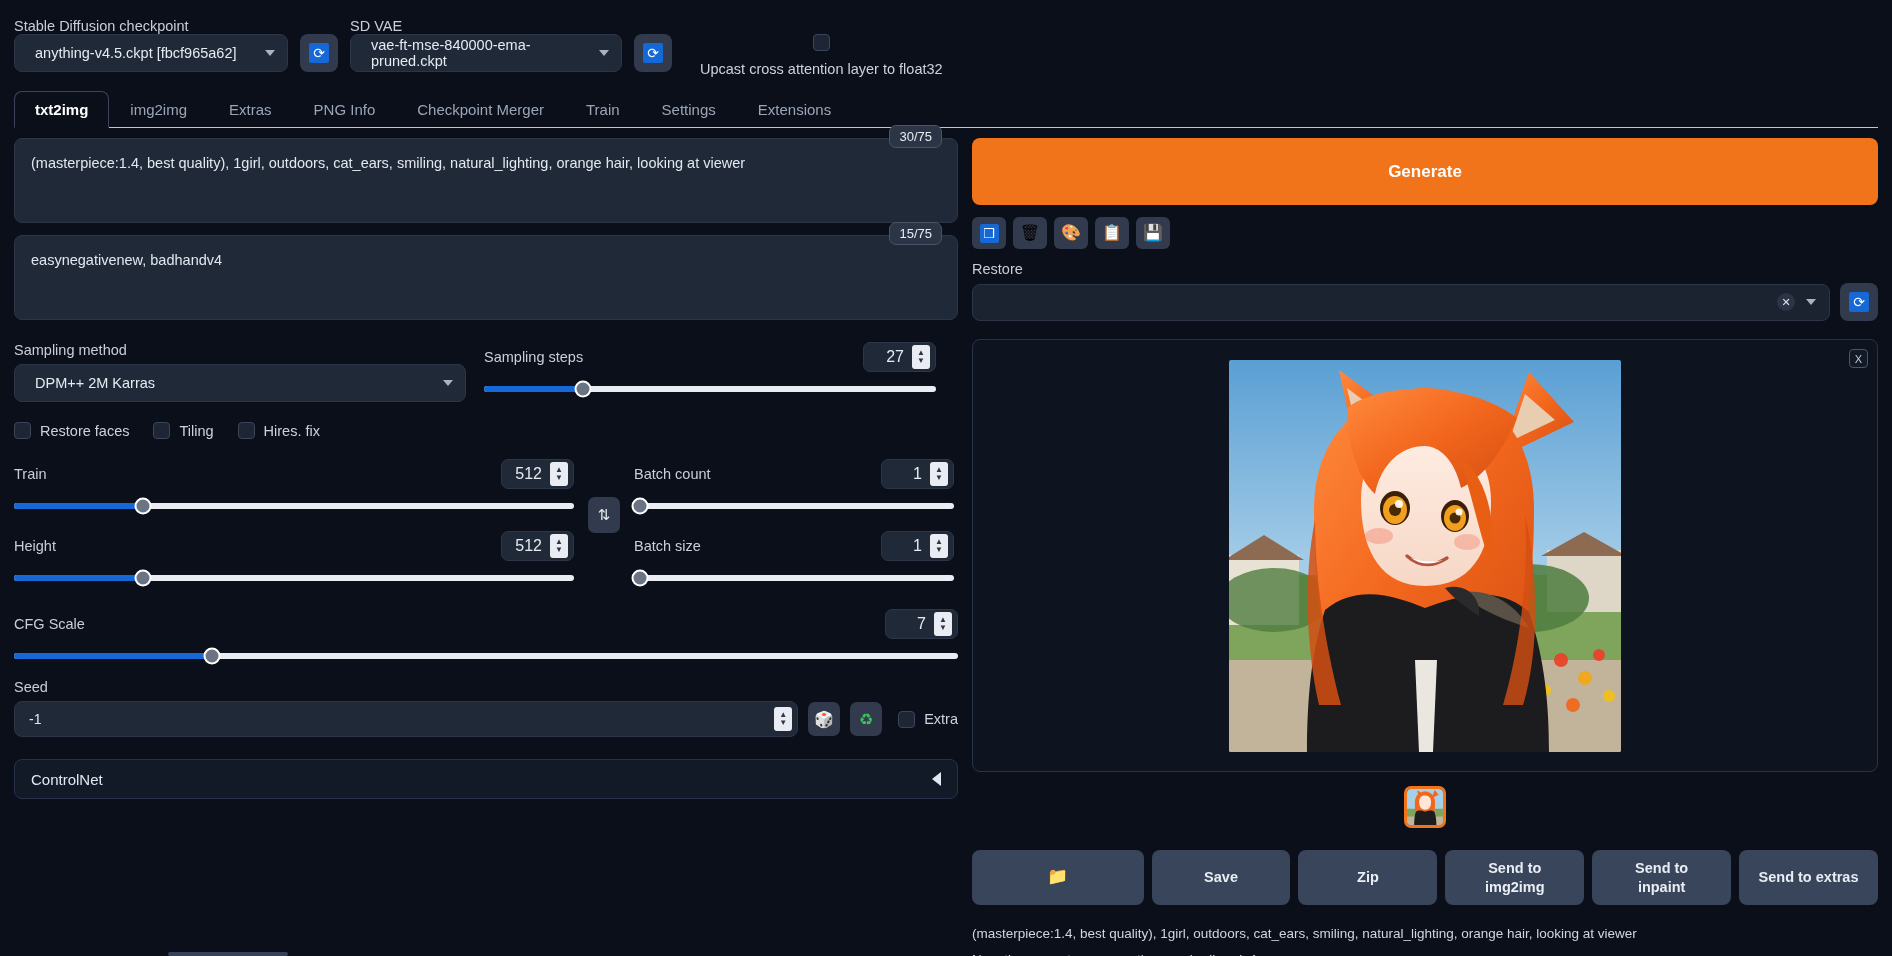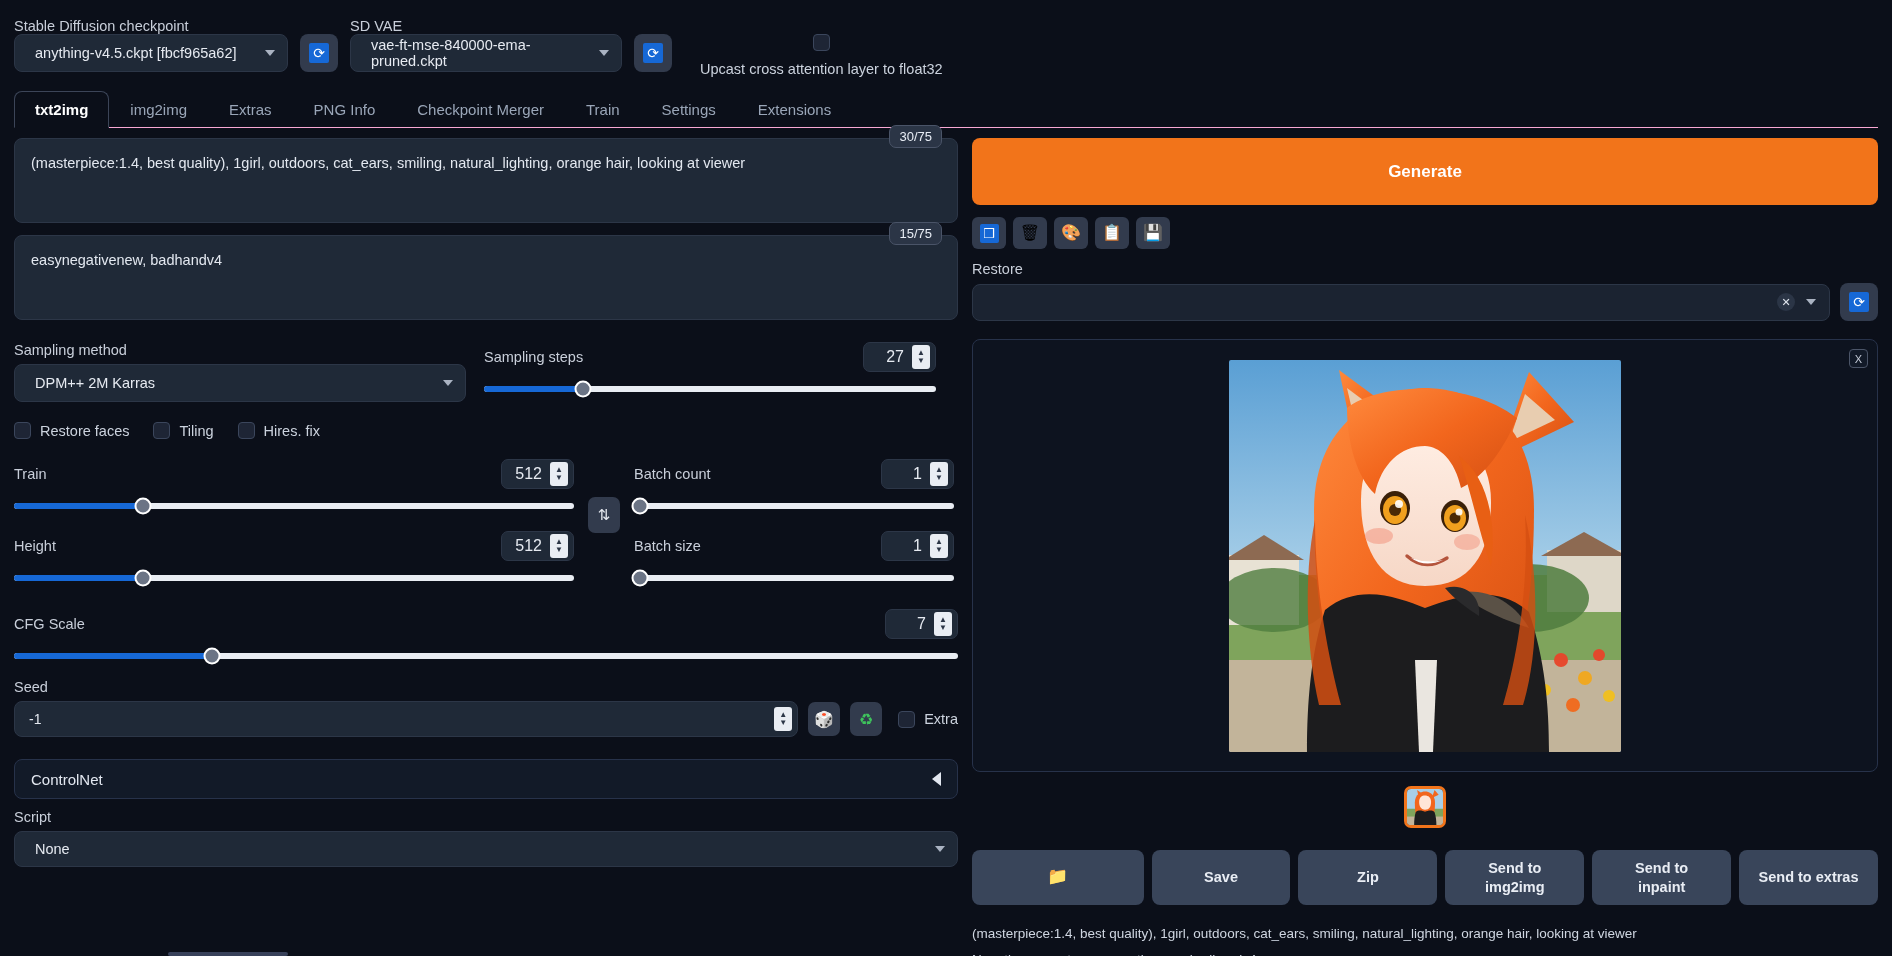--- a/index.html
+++ b/index.html
@@ -429,27 +429,20 @@
             <span>Extra</span>
           </label>
         </div>
       </div>
 
       <div class="accordion">
         <span>ControlNet</span>
         <span class="acc-arrow"></span>
       </div>
 
-      <div style="margin-top:10px;">
-        <span class="lbl">Script</span>
-        <div class="select-box script-select">
-          <span>None</span>
-          <span class="caret"></span>
-        </div>
-      </div>
     </div>
 
     <div class="right-col">
 
       <div class="gen-panel">
         <button class="gen-btn">Generate</button>
         <div class="icon-row">
           <button class="icon-btn">
             <span class="icon-blue">❒</span>
           </button>

